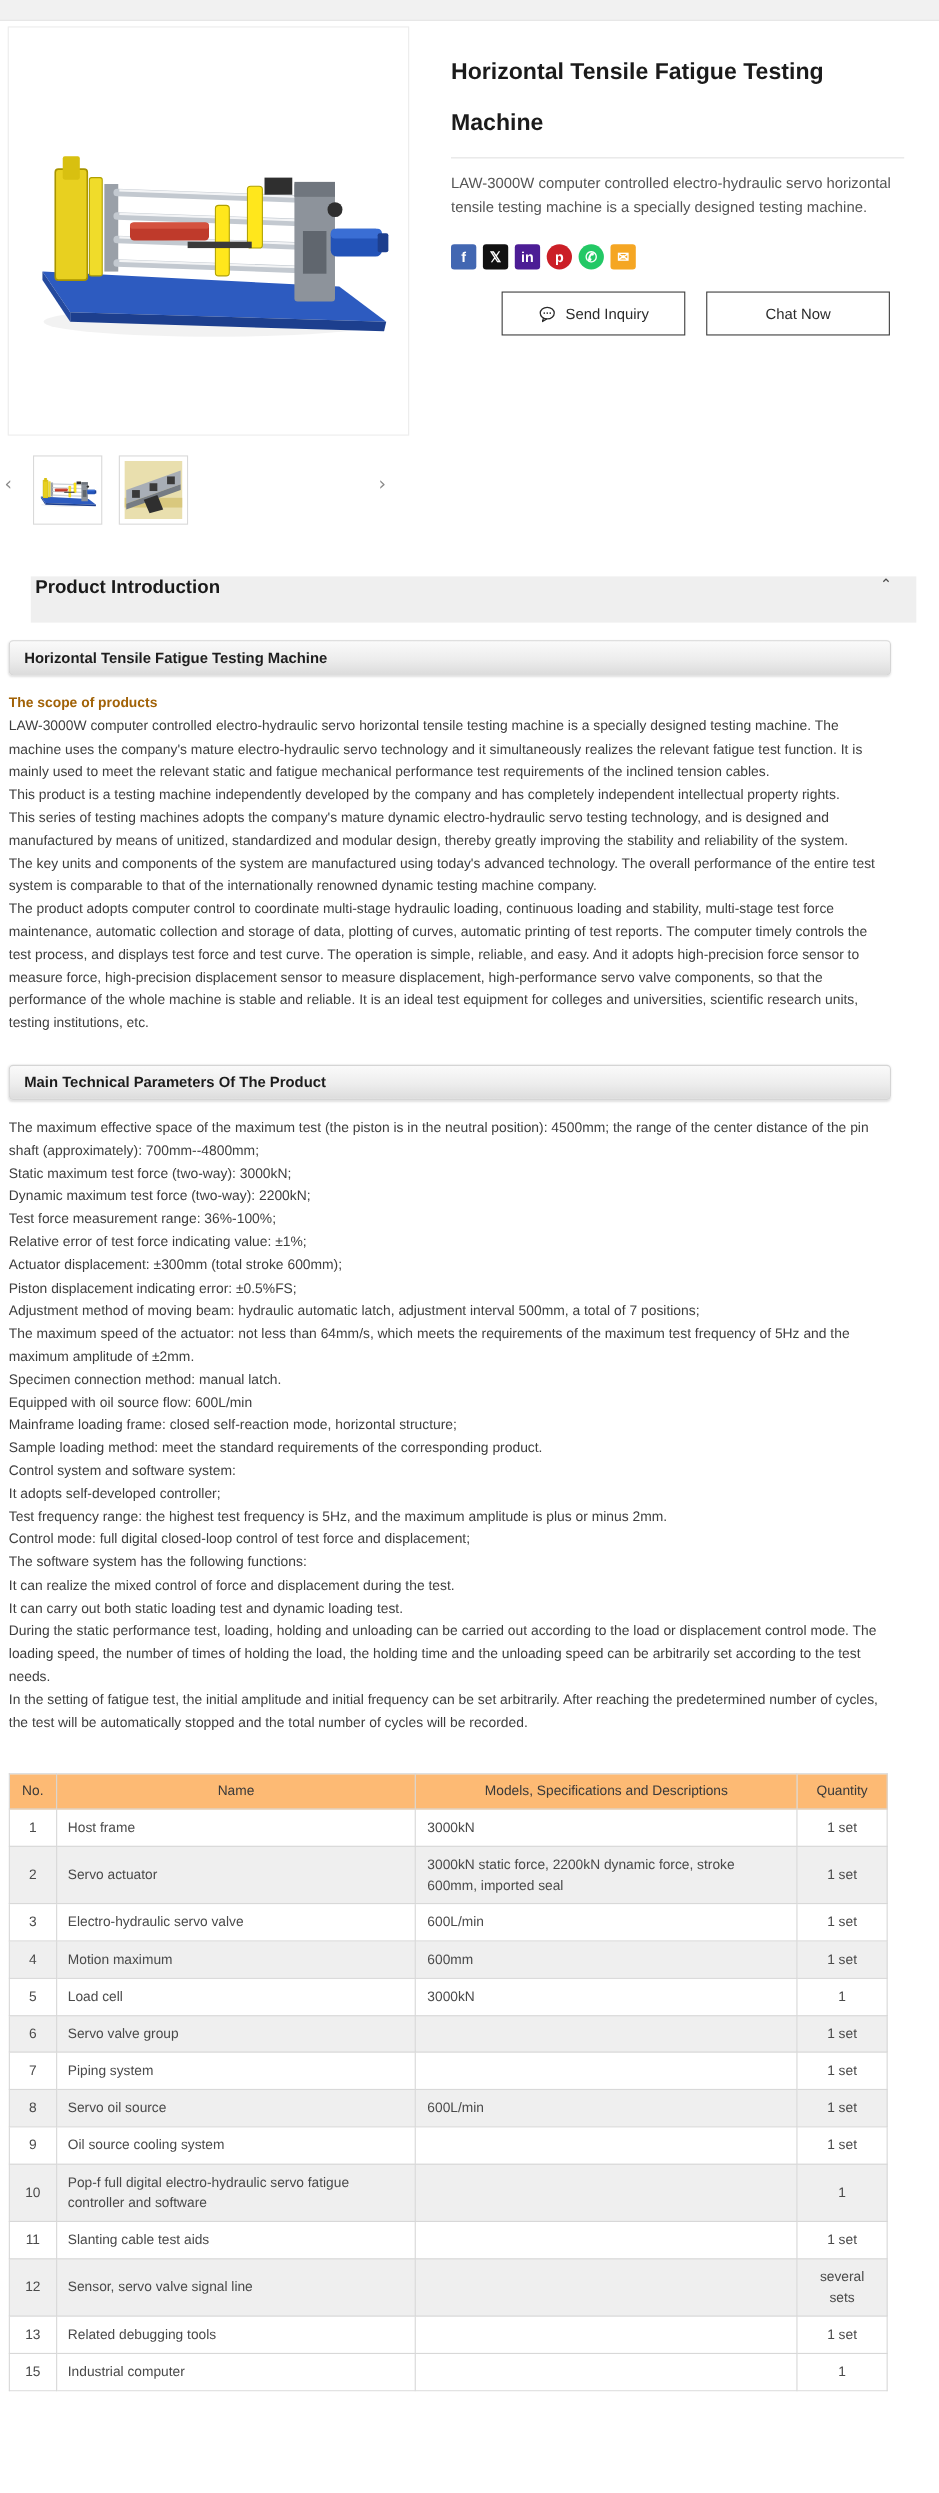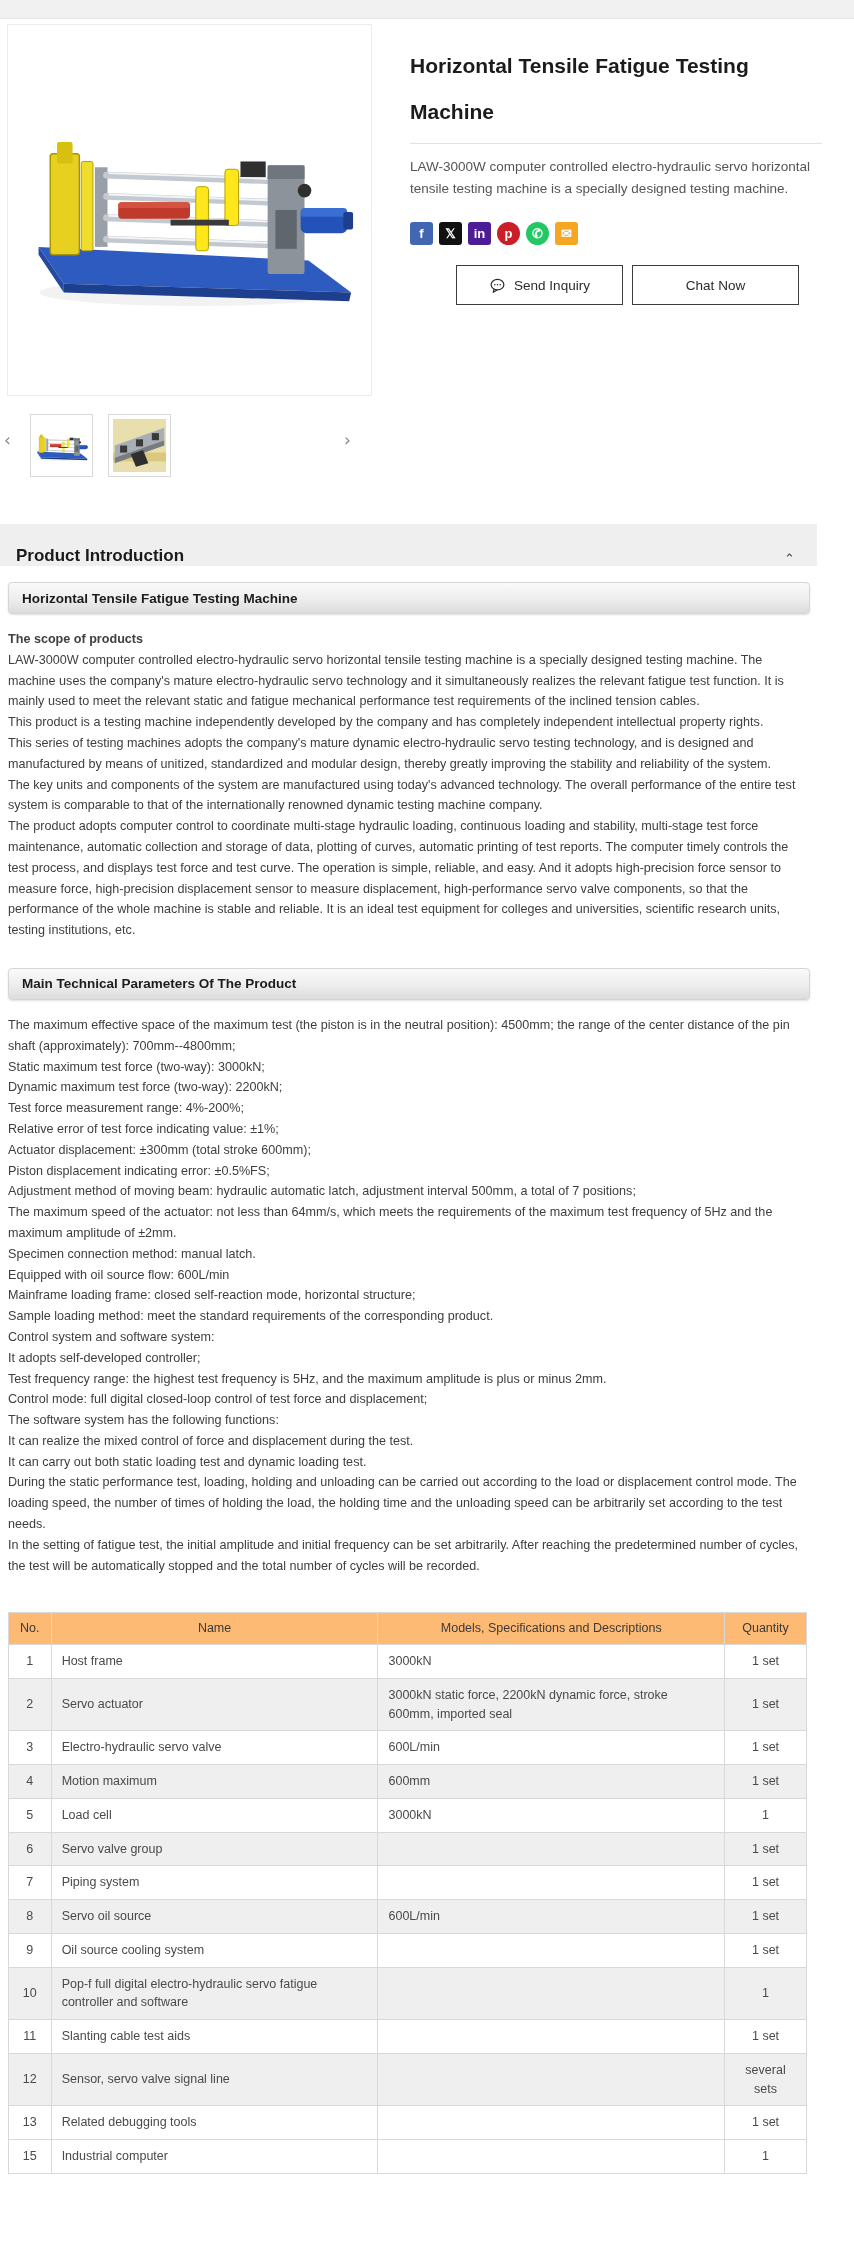--- a/index.html
+++ b/index.html
@@ -25,39 +25,39 @@
   .arrow.left{left:4px;} .arrow.right{left:344px;}
 
   .right-col{position:absolute;left:410px;top:0;width:412px;}
   .prod-title{margin:24px 0 0 0;font-size:21px;line-height:46px;font-weight:700;color:#1b1b1b;}
   .title-divider{border:none;border-top:1px solid #e2e2e2;margin:8px 0 0 0;}
   .prod-desc{margin:12px 0 0 0;font-size:13.5px;line-height:22px;color:#555;}
   .social-row{margin-top:22px;display:flex;gap:6px;}
   .sicon{width:23px;height:23px;border-radius:3px;color:#fff;display:flex;align-items:center;
     justify-content:center;font-size:13px;font-weight:700;cursor:pointer;line-height:1;}
   .sicon.round{border-radius:50%;}
-  .btn-row{margin-top:20px;display:flex;gap:9px;padding-left:46px;}
+  .btn-row{margin-top:20px;display:flex;gap:19px;padding-left:46px;}
   .btn{width:165px;height:38px;background:#fff;border:1px solid #3c3c3c;display:flex;
     align-items:center;justify-content:center;gap:8px;font-size:13.5px;color:#2b2b2b;cursor:pointer;}
   .btn svg{width:17px;height:17px;}
 
   
-  .section-bar{width:801px;height:42px;background:#efefef;display:flex;align-items:flex-end;
-    justify-content:space-between;padding:0 0 0 16px;}
+  .section-bar{width:801px;height:42px;background:#efefef;display:flex;align-items:flex-start;
+    justify-content:space-between;padding:0 0 0 4px;margin-left:28px;}
   .section-bar .stitle{font-size:17px;font-weight:700;color:#1a1a1a;}
   .collapse{padding-right:22px;color:#4a4a4a;font-size:13px;cursor:pointer;font-family:"DejaVu Sans", sans-serif;}
 
   .subheader{width:787px;margin:16px 0 0 8px;height:30px;border:1px solid #d5d5d5;border-radius:4px;
     background:linear-gradient(180deg,#fafafa 0%,#ededed 55%,#dcdcdc 100%);
     box-shadow:0 1px 2px rgba(0,0,0,0.12);
     display:flex;align-items:center;padding-left:13px;font-size:13.5px;font-weight:700;color:#1c1c1c;}
 
   .textblock{margin:15px 8px 0 8px;width:800px;font-size:12.6px;line-height:20.8px;color:#3e3e3e;}
   .textblock p{margin:0;}
-  .bold-line{font-weight:700;color:#404040;}
+  .bold-line{font-weight:700;color:#a16207;}
 
   
   .config-table{margin:36px 0 0 8px;border-collapse:collapse;width:799px;font-size:12.5px;color:#4a4a4a;}
   .config-table th,.config-table td{border:1px solid #d8d8d8;padding:7px 10px;line-height:1.5;
     font-weight:400;text-align:left;vertical-align:middle;}
   .config-table th{background:#fdba74;text-align:center;color:#3a3a3a;padding:6px 8px;}
   .config-table tr.alt td{background:#efefef;}
   .col-no{width:22px;text-align:center !important;}
   .col-name{width:320px;}
   .col-model{width:340px;}
@@ -202,21 +202,21 @@
   </div>
 
   <div class="subheader" style="margin-top:27px">
     <span>Main Technical Parameters Of The Product</span>
   </div>
 
   <div class="textblock" id="param-lines">
       <p>The maximum effective space of the maximum test (the piston is in the neutral position): 4500mm; the range of the center distance of the pin shaft (approximately): 700mm--4800mm;</p>
       <p>Static maximum test force (two-way): 3000kN;</p>
       <p>Dynamic maximum test force (two-way): 2200kN;</p>
-      <p>Test force measurement range: 4%-200%;</p>
+      <p>Test force measurement range: 36%-100%;</p>
       <p>Relative error of test force indicating value: ±1%;</p>
       <p>Actuator displacement: ±300mm (total stroke 600mm);</p>
       <p>Piston displacement indicating error: ±0.5%FS;</p>
       <p>Adjustment method of moving beam: hydraulic automatic latch, adjustment interval 500mm, a total of 7 positions;</p>
       <p>The maximum speed of the actuator: not less than 64mm/s, which meets the requirements of the maximum test frequency of 5Hz and the maximum amplitude of ±2mm.</p>
       <p>Specimen connection method: manual latch.</p>
       <p>Equipped with oil source flow: 600L/min</p>
       <p>Mainframe loading frame: closed self-reaction mode, horizontal structure;</p>
       <p>Sample loading method: meet the standard requirements of the corresponding product.</p>
       <p>Control system and software system:</p>

